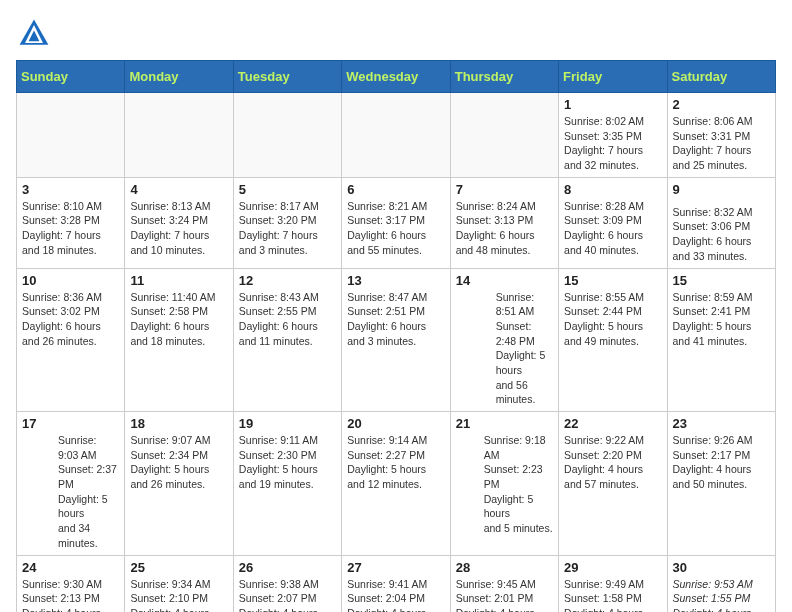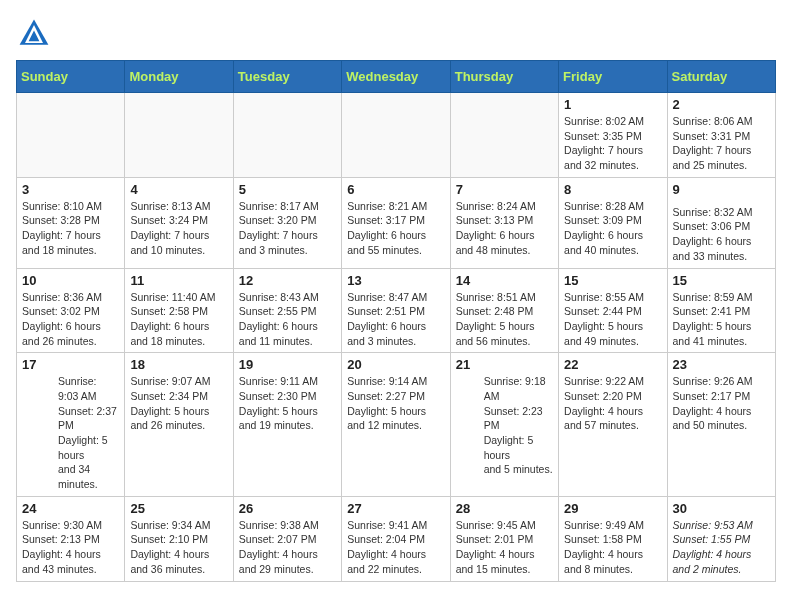--- a/index.html
+++ b/index.html
@@ -220,21 +220,21 @@
         </td>
         <td>
           <div class="day-number">13</div>
           <div class="day-info" style="white-space: pre-line;">Sunrise: 8:47 AM
 Sunset: 2:51 PM
 Daylight: 6 hours
 and 3 minutes.</div>
         </td>
         <td>
           <div class="day-number">14</div>
-          <div class="day-info" style="white-space: pre-line;">Sunrise: 8:51 AM
+          <div class="day-info" style="white-space: pre-line; margin-left: 40px;">Sunrise: 8:51 AM
 Sunset: 2:48 PM
 Daylight: 5 hours
 and 56 minutes.</div>
         </td>
         <td>
           <div class="day-number">15</div>
           <div class="day-info" style="white-space: pre-line;">Sunrise: 8:55 AM
 Sunset: 2:44 PM
 Daylight: 5 hours
 and 49 minutes.</div>

